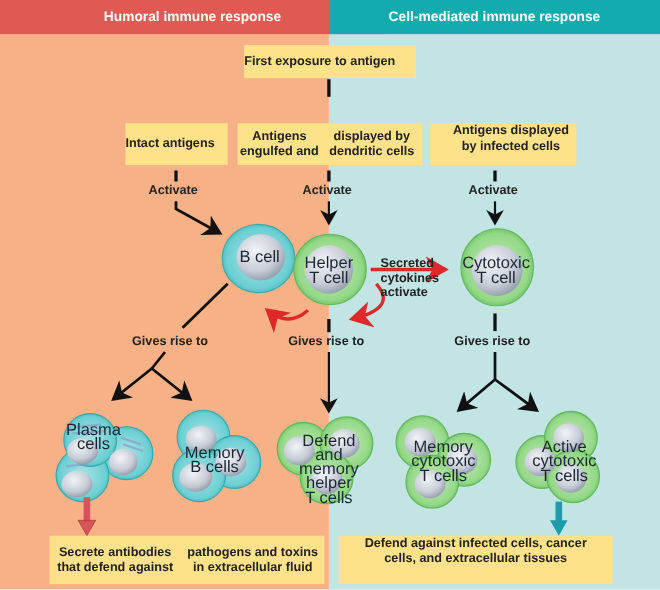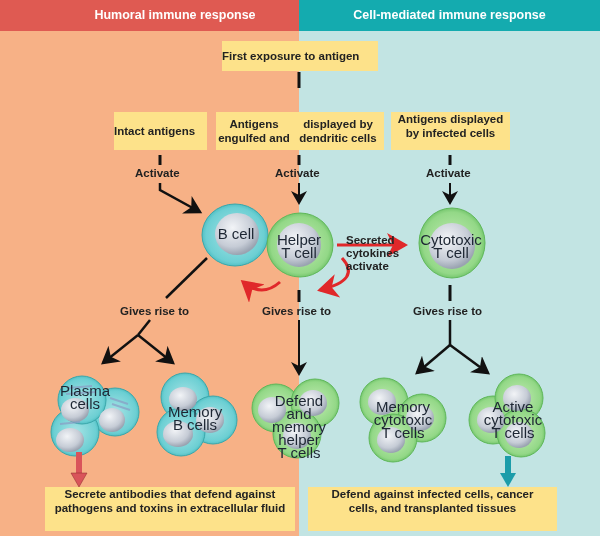--- a/index.html
+++ b/index.html
@@ -152,31 +152,31 @@
 <div class="box" style="left:222px;top:41px;width:156px;height:30px;">
     <span>First exposure to antigen</span>
   </div>
 <div class="box" style="left:114px;top:112px;width:93px;height:38px;">
     <span>Intact antigens</span>
   </div>
 <div class="box" style="left:216px;top:112px;width:168px;height:38px;flex-direction:row;">
   <span>Antigens engulfed and</span>
   <span>displayed by dendritic cells</span>
 </div>
-<div class="box" style="left:391px;top:112px;width:119px;height:38px;flex-direction:column;">
+<div class="box" style="left:391px;top:112px;width:119px;height:38px;flex-direction:column;padding-left:14px;">
   <span>Antigens displayed</span>
   <span>by infected cells</span>
 </div>
-<div class="box" style="left:45px;top:487px;width:250px;height:44px;flex-direction:column;">
+<div class="box" style="left:45px;top:487px;width:250px;height:44px;flex-direction:row;">
   <span>Secrete antibodies that defend against</span>
   <span>pathogens and toxins in extracellular fluid</span>
 </div>
 <div class="box" style="left:308px;top:487px;width:249px;height:44px;flex-direction:column;">
   <span>Defend against infected cells, cancer</span>
-  <span>cells, and transplanted tissues</span>
+  <span>cells, and extracellular tissues</span>
 </div>
 
 <div class="lbl" style="left:135px;top:167px;">Activate</div>
 <div class="lbl" style="left:275px;top:167px;">Activate</div>
 <div class="lbl" style="left:426px;top:167px;">Activate</div>
 <div class="lbl" style="left:346px;top:198px;text-align:left;line-height:13px;margin-top:36px;">
   <div>Secreted</div>
   <div>cytokines</div>
   <div>activate</div>
 </div>

